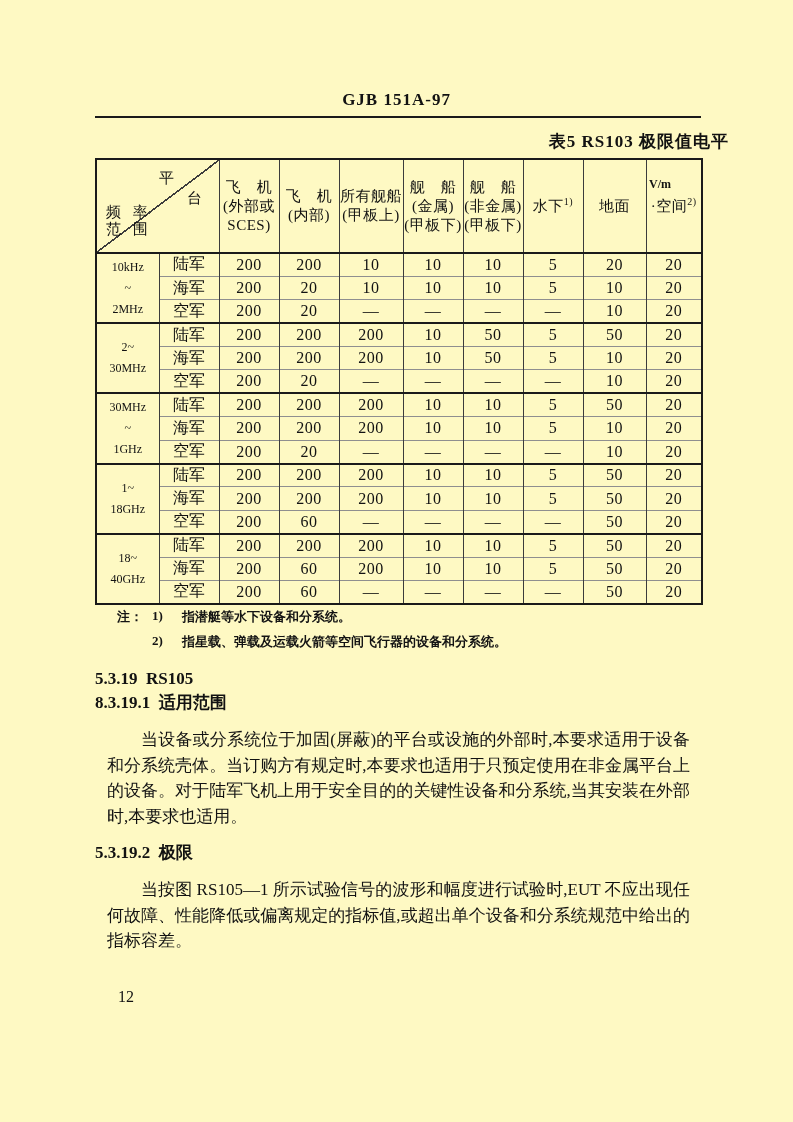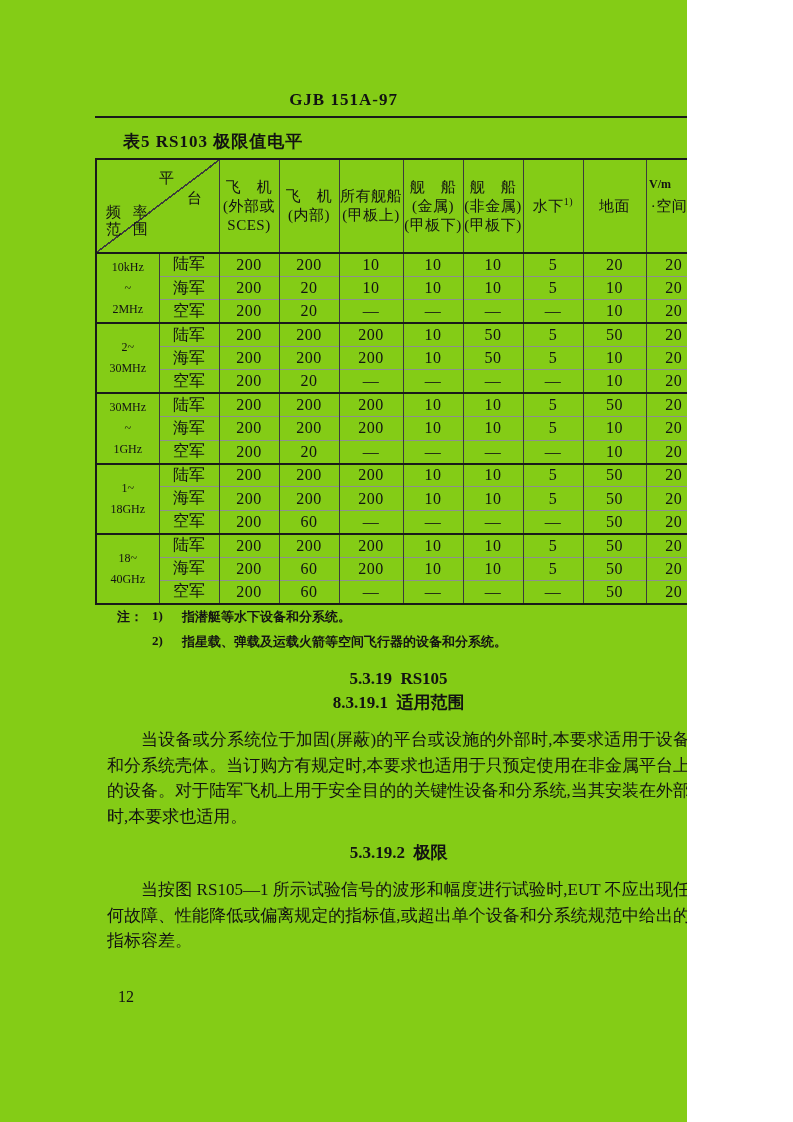--- a/index.html
+++ b/index.html
@@ -1,24 +1,24 @@
 <!DOCTYPE html>
 <html><head>
 <meta charset="utf-8">
 <style>
   html,body{margin:0;padding:0;background:#ffffff;}
-  .page{position:relative;width:687px;height:1122px;background:#84cc16;
+  .page{position:relative;width:793px;height:1122px;background:#fef9c3;
         font-family:"Liberation Serif","DejaVu Serif",serif;color:#121212;overflow:hidden;}
 
   .doc-header{position:absolute;top:90px;left:0;width:100%;text-align:center;
               font-size:17px;font-weight:bold;letter-spacing:1px;}
   .rule{position:absolute;top:116px;left:95px;width:606px;height:2px;background:#1a1a1a;}
 
   .caption-row{position:absolute;top:130px;left:95px;width:606px;height:24px;font-size:17px;}
-  .caption-title{position:absolute;left:0;right:0;text-align:left;transform:translateX(28px);
+  .caption-title{position:absolute;left:0;right:0;text-align:right;transform:translateX(28px);
                  letter-spacing:1px;font-weight:600;}
   .vm{position:absolute;right:30px;top:1px;font-size:12px;font-weight:600;margin-top:46px;}
 
   table.limits{position:absolute;top:158px;left:95px;width:606px;
                border-collapse:collapse;table-layout:fixed;
                border:2px solid #1a1a1a;}
   table.limits th,table.limits td{padding:0;margin:0;text-align:center;vertical-align:middle;
                border-left:1px solid #3c3c3c;border-right:1px solid #3c3c3c;font-weight:normal;}
   thead th{height:92px;border-bottom:2px solid #1a1a1a;font-size:15px;}
   .hline{line-height:19px;letter-spacing:0.5px;}
@@ -36,21 +36,21 @@
   .c-plat2{top:29px;left:90px;}
   .c-freq1{top:43px;left:9px;letter-spacing:4px;}
   .c-freq2{top:60px;left:9px;letter-spacing:4px;}
 
   .notes{position:absolute;top:608px;left:117px;font-size:13px;font-weight:bold;color:#141414;}
   .note-row{display:flex;margin-bottom:7px;}
   .n-label{width:35px;}
   .n-marker{width:30px;}
 
   .content{position:absolute;top:667px;left:95px;width:607px;font-size:17px;}
-  .sec-h{font-weight:bold;line-height:24px;margin:0;white-space:pre-wrap;text-align:center;}
+  .sec-h{font-weight:bold;line-height:24px;margin:0;white-space:pre-wrap;}
   .para{margin:12px;text-indent:2em;line-height:25.5px;text-align:justify;}
 
   .page-num{position:absolute;top:988px;left:118px;font-size:16px;}
 </style>
 </head>
 <body>
 
 <div class="page">
 
   <div class="doc-header">GJB 151A-97</div>

